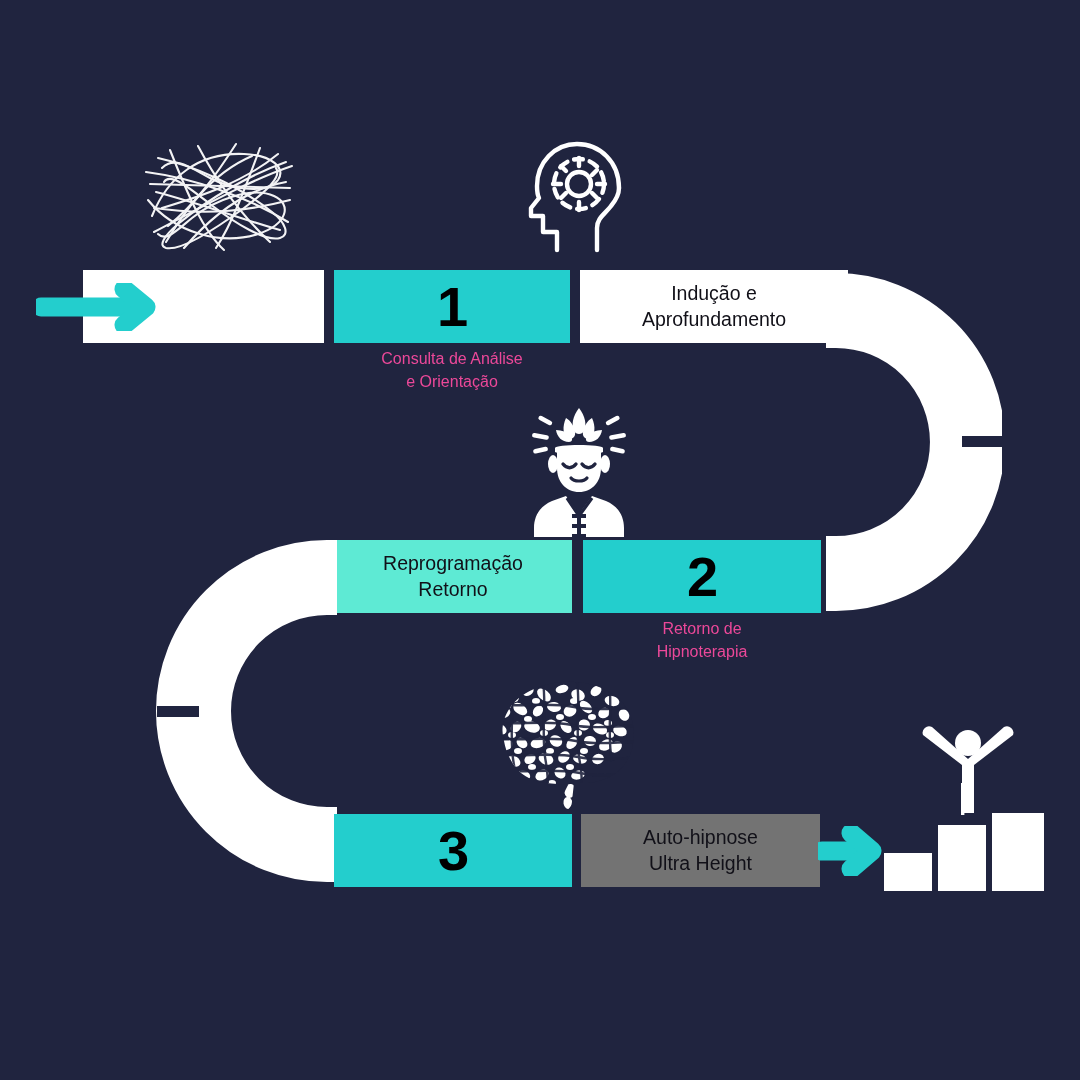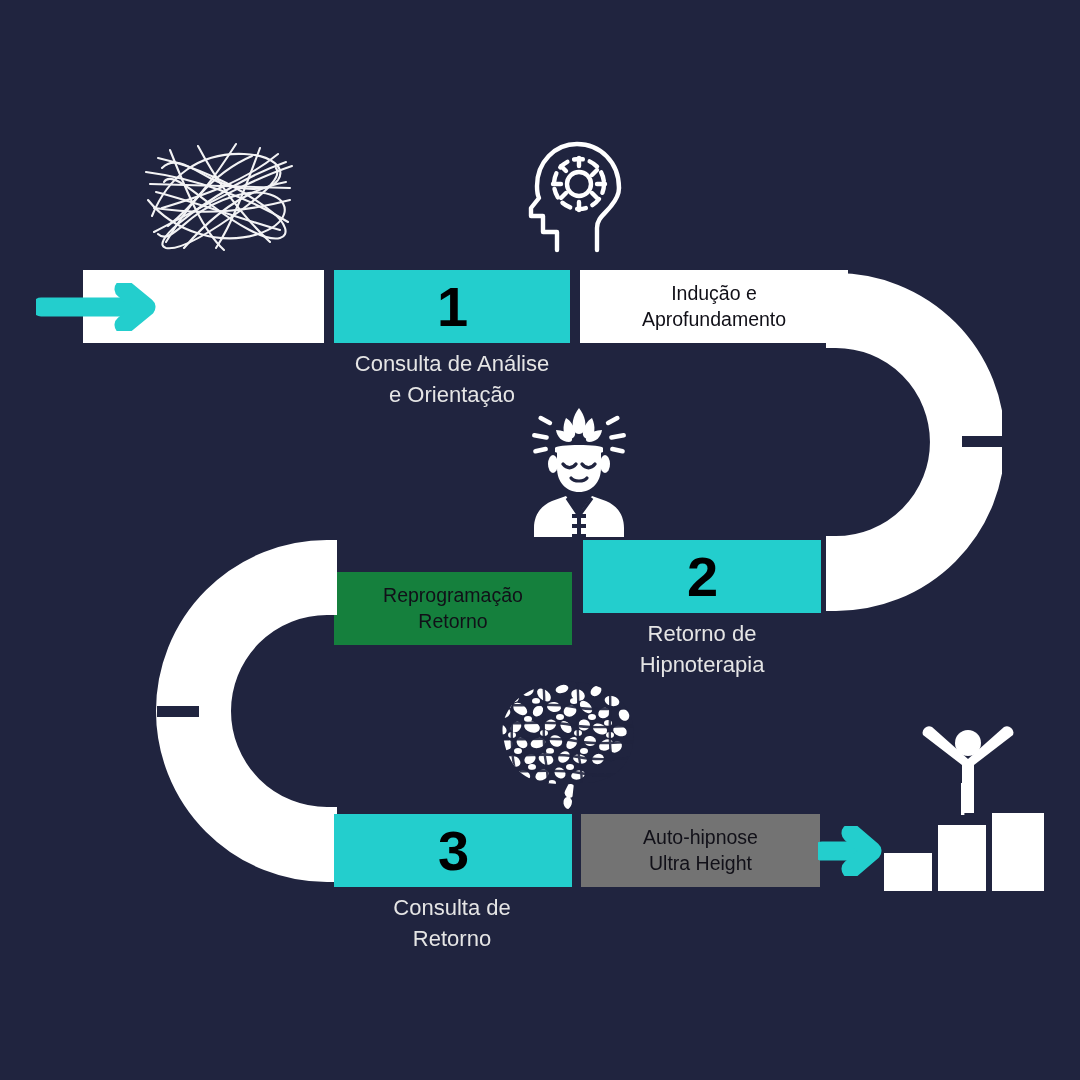--- a/index.html
+++ b/index.html
@@ -33,22 +33,22 @@
   .box .txt {
     font-size:19.5px;
     color:#111018;
     line-height:1.32;
     padding:0 6px;
   }
 
   
   .caption {
     position:absolute;
-    color:#e5e5e5;
-    font-size:22px;
+    color:#ec4899;
+    font-size:16px;
     line-height:1.42;
     text-align:center;
   }
 
   
   .arc { position:absolute; }
   .arc svg { display:block; }
 
   
   .arrow { position:absolute; }
@@ -264,21 +264,21 @@
 
   <div class="arc" style="left:826px; top:268px; width:176px; height:348px;">
     <svg width="176" height="348" viewBox="0 0 176 348">
       <g fill="none" stroke="#ffffff" stroke-width="75">
         <path d="M0,305.5 L10,305.5 A131.5,131.5 0 0 0 10,42.5 L0,42.5"></path>
       </g>
       <rect x="136" y="168" width="42" height="11" fill="#20243f"></rect>
     </svg>
   </div>
 
-  <div class="box white" style="left: 334px; top: 540px; width: 238px; background: #15803d; margin-top: 32px;">
+  <div class="box white" style="left: 334px; top: 540px; width: 238px; background: #5eead4;">
     <span class="txt">
       <span>Reprogramação</span><br>
       <span>Retorno</span>
     </span>
   </div>
 
   <div class="box teal" style="left: 583px; top: 540px; width: 238px; background: rgb(35, 206, 205);">
     <span class="num">2</span>
   </div>
 
@@ -300,24 +300,20 @@
     <span class="num">3</span>
   </div>
 
   <div class="box white" style="left: 581px; top: 814px; width: 239px; background: #737373;">
     <span class="txt">
       <span>Auto-hipnose</span><br>
       <span>Ultra Height</span>
     </span>
   </div>
 
-  <div class="caption" style="left:330px; top:892px; width:244px;">
-    <span>Consulta de</span><br>
-    <span>Retorno</span>
-  </div>
 
   <div class="arrow" style="left:818px; top:826px; width:74px; height:50px;">
     <svg width="74" height="50" viewBox="0 0 74 50">
       <g fill="none" stroke="#23cecd" stroke-width="19" stroke-linecap="round" stroke-linejoin="round">
         <path d="M4,25 L52,25"></path>
         <path name="head" d="M33,7 L54,25 L33,43"></path>
       </g>
     </svg>
   </div>
 

